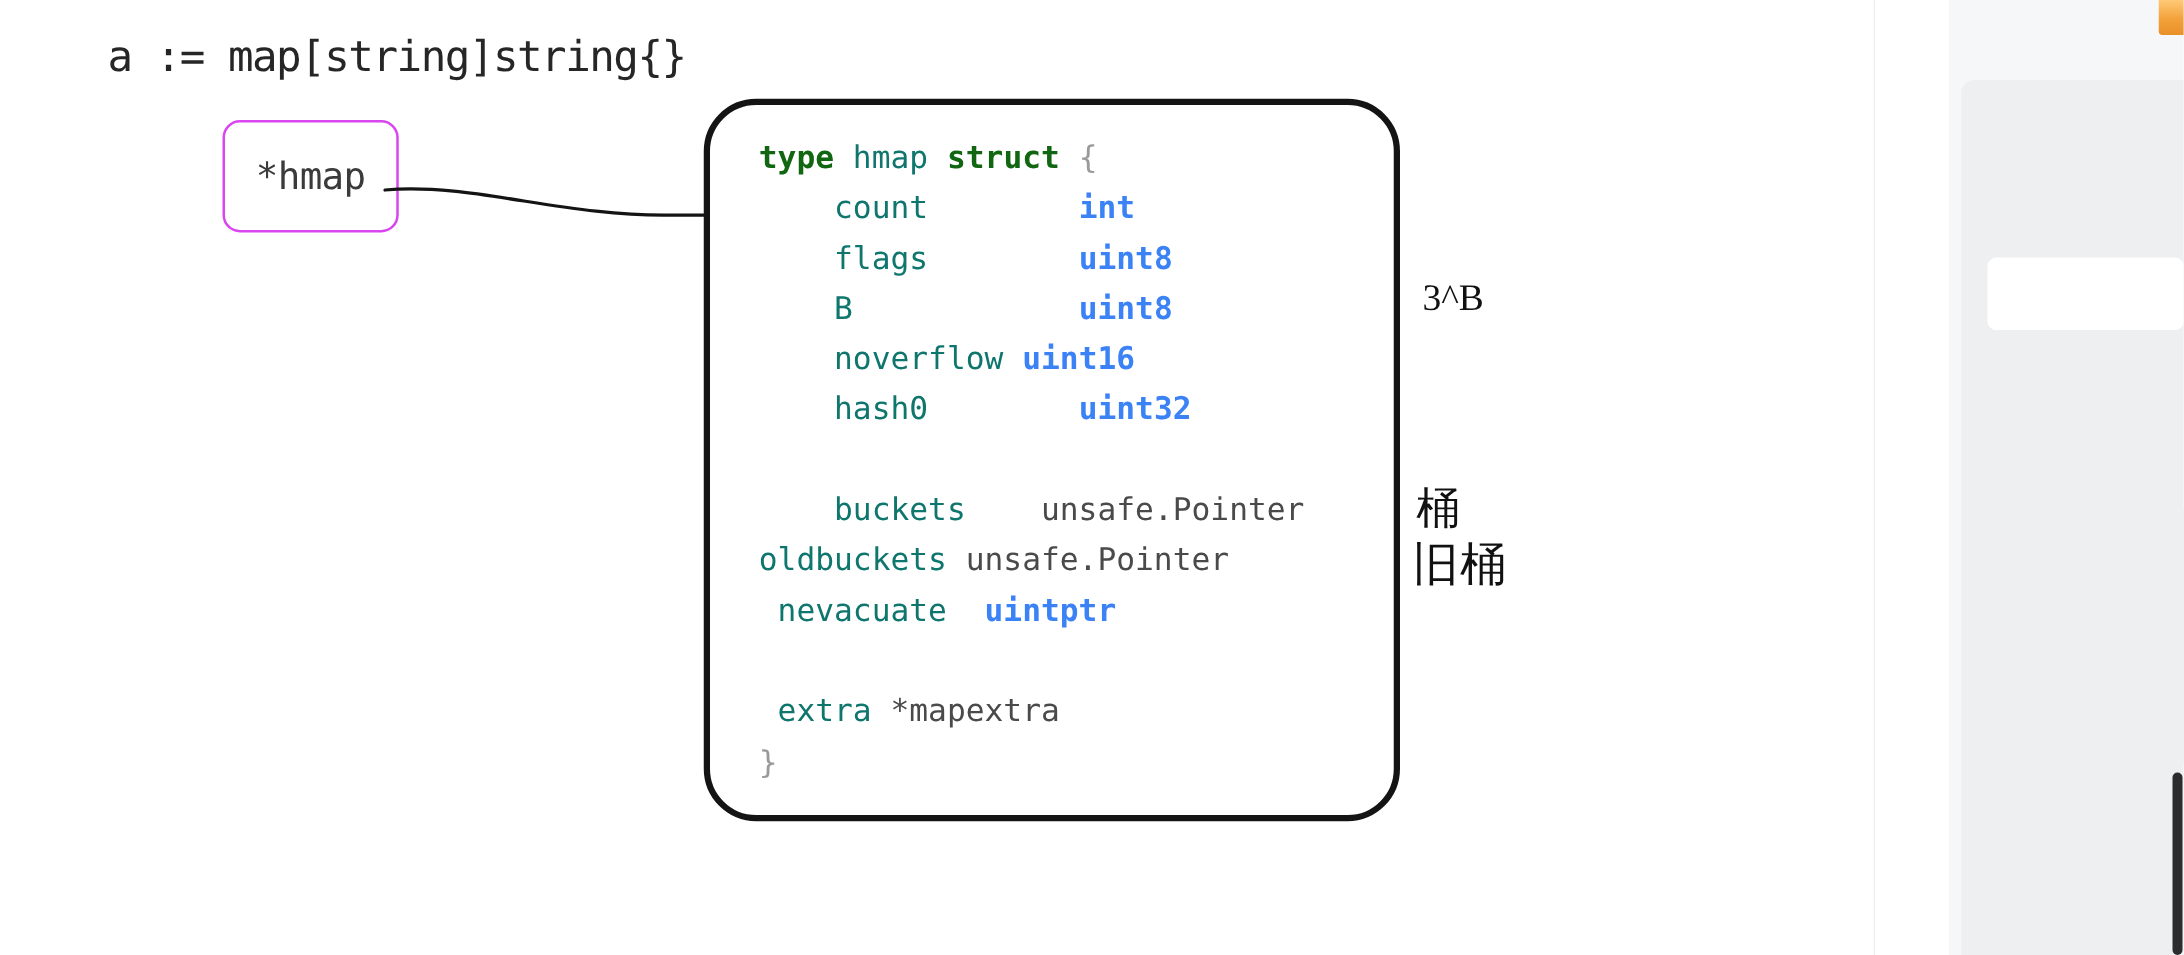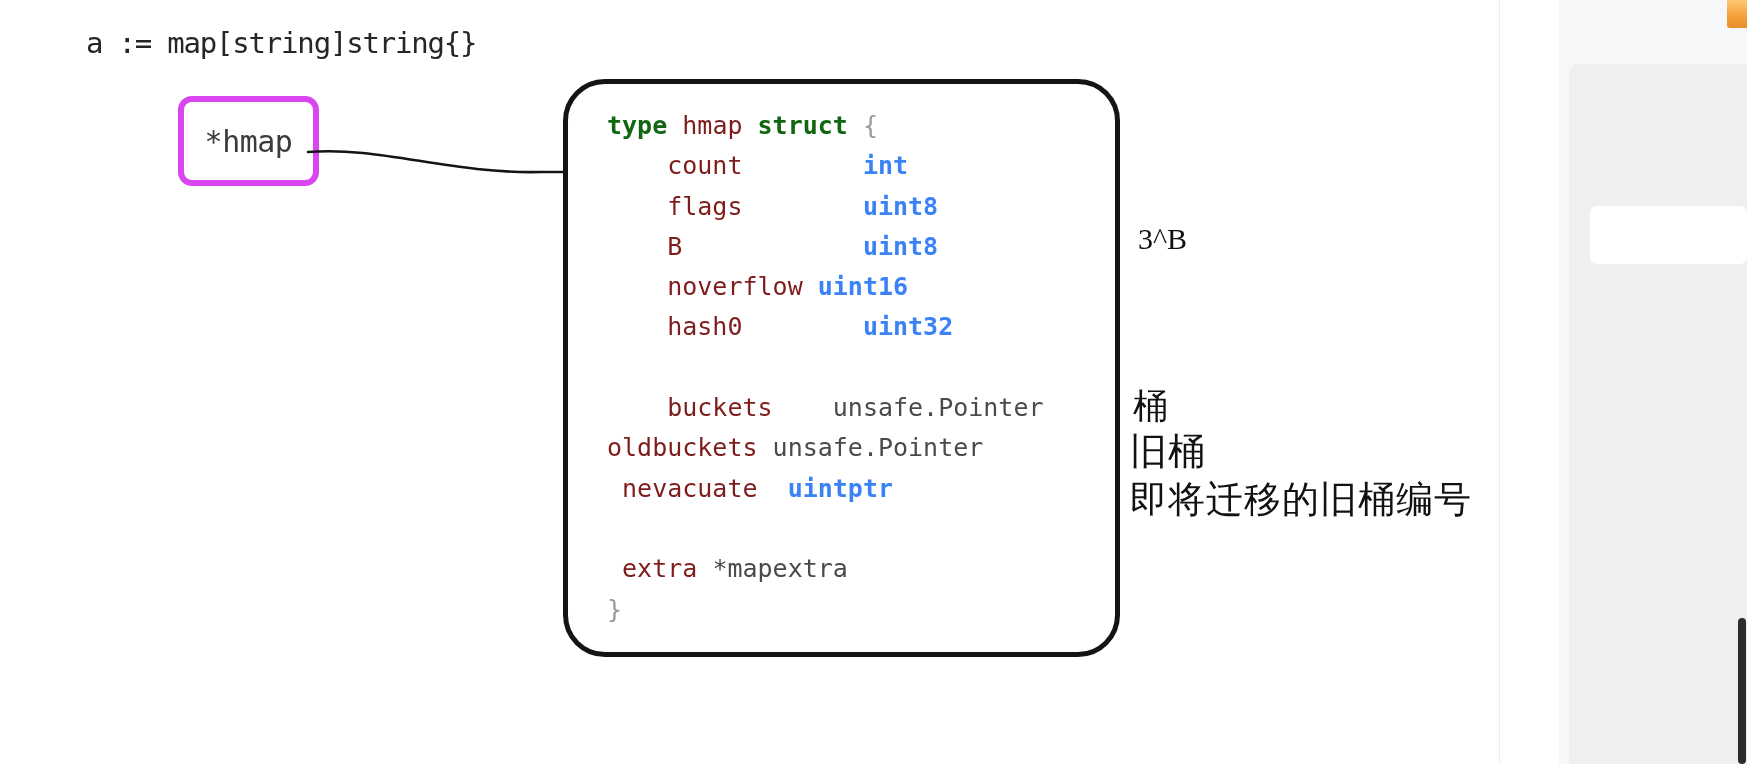--- a/index.html
+++ b/index.html
@@ -25,34 +25,34 @@
     background: #ffffff;
     overflow: hidden;
   }
 
   
   #decl-line {
     position: absolute;
     left: 86px;
     top: 26px;
     font-family: "DejaVu Sans Mono", "Liberation Mono", monospace;
-    font-size: 29px;
+    font-size: 34px;
     letter-spacing: -1.2px;
     color: #262626;
     white-space: pre;
   }
 
   
   #hmap-box {
     position: absolute;
     left: 178px;
     top: 96px;
     width: 141px;
     height: 90px;
-    border: 6px solid #d946ef;
+    border: 2px solid #d946ef;
     border-radius: 14px;
     box-sizing: border-box;
     background: #ffffff;
   }
   #hmap-box-label {
     position: absolute;
     left: 0;
     top: 0;
     width: 100%;
     height: 100%;
@@ -96,21 +96,21 @@
     top: 106px;
     font-family: "DejaVu Sans Mono", "Liberation Mono", monospace;
     font-size: 25px;
     line-height: 40.3px;
     white-space: pre;
     color: #4b4b4b;
     letter-spacing: 0px;
   }
   #struct-code .kw      { color: #116611; font-weight: bold; text-align: center; }
   #struct-code .typ     { color: #3b82f6; font-weight: bold; }
-  #struct-code .name    { color: #7f1d1d; }
+  #struct-code .name    { color: #0f766e; }
   #struct-code .plain   { color: #4a4a4a; margin-top: 18px; }
   #struct-code .punct   { color: #9a9a9a; }
   #struct-code .blank   { display: block; height: 40.3px; }
   #struct-code .row     { display: block; height: 40.3px; }
 
   
   .annotation {
     position: absolute;
     font-family: "DejaVu Serif", "Liberation Serif", serif;
     color: #111111;
@@ -212,21 +212,20 @@
     <path d="M 268 53 L 288 62 L 268 71" fill="none" stroke="#141414" stroke-width="2.6" stroke-linecap="round" stroke-linejoin="round"></path>
   </svg>
 
   <div id="struct-box"></div>
 
   <div id="struct-code"><span class="row"><span class="kw">type</span> <span class="name">hmap</span> <span class="kw">struct</span> <span class="punct">{</span></span><span class="row">    <span class="name">count</span><span class="pad">        </span><span class="typ">int</span></span><span class="row">    <span class="name">flags</span><span class="pad">        </span><span class="typ">uint8</span></span><span class="row">    <span class="name">B</span><span class="pad">            </span><span class="typ">uint8</span></span><span class="row">    <span class="name">noverflow</span><span class="pad"> </span><span class="typ">uint16</span></span><span class="row">    <span class="name">hash0</span><span class="pad">        </span><span class="typ">uint32</span></span><span class="blank"></span><span class="row">    <span class="name">buckets</span><span class="pad">    </span><span class="plain">unsafe.Pointer</span></span><span class="row"><span class="name">oldbuckets</span><span class="pad"> </span><span class="plain">unsafe.Pointer</span></span><span class="row"> <span class="name">nevacuate</span><span class="pad">  </span><span class="typ">uintptr</span></span><span class="blank"></span><span class="row"> <span class="name">extra</span> <span class="plain">*mapextra</span></span><span class="row"><span class="punct">}</span></span></div>
 
   <div class="annotation" id="ann-b">3^B</div>
   <div class="annotation" id="ann-buckets">桶</div>
   <div class="annotation" id="ann-old">旧桶</div>
-  <div class="annotation" id="ann-nevac">即将迁移的旧桶编号</div>
 
   <svg id="watermark" viewBox="0 0 104 96" width="104" height="96">
     <path d="M30 6 L44 22" stroke="#ffffff" stroke-width="9" stroke-linecap="round" fill="none" opacity="0.95"></path>
     <path d="M74 6 L60 22" stroke="#ffffff" stroke-width="9" stroke-linecap="round" fill="none" opacity="0.95"></path>
     <path d="M22 20 H82 A18 18 0 0 1 100 38 V72 A18 18 0 0 1 82 90 H22 A18 18 0 0 1 4 72 V38 A18 18 0 0 1 22 20 Z
              M42 40 V70 L70 55 Z" fill="#ffffff" fill-rule="evenodd" opacity="0.95"></path>
   </svg>
 </div>
 
 <div id="page-rail">

